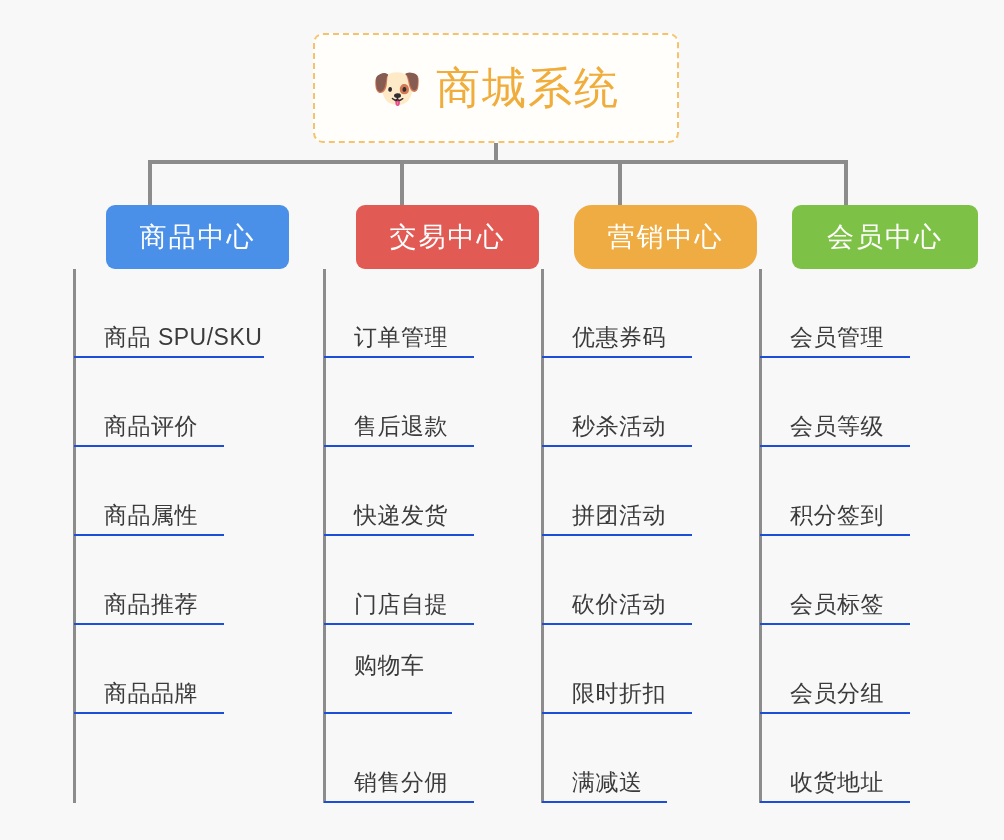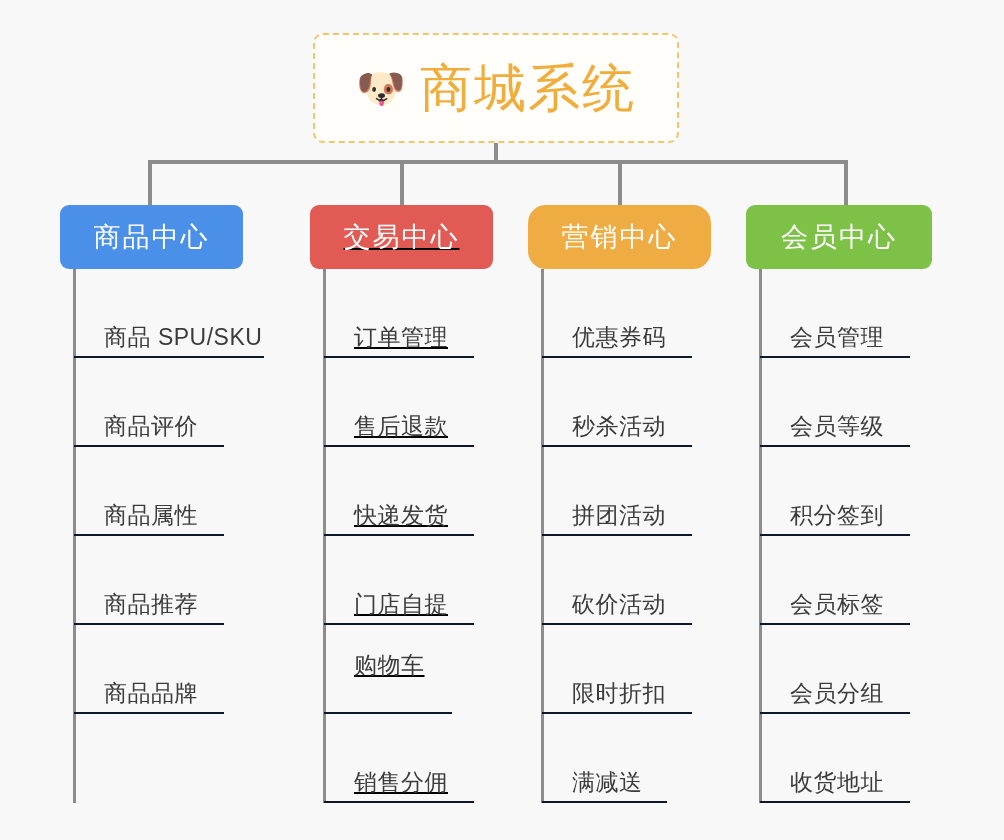--- a/index.html
+++ b/index.html
@@ -35,21 +35,21 @@
     justify-content: center;
     gap: 14px;
   }
   .root-emoji {
     font-size: 40px;
     line-height: 1;
     display: block;
     font-family: "DejaVu Sans", sans-serif;
   }
   .root-title {
-    font-size: 52px;
+    font-size: 44px;
     color: #f0ad3c;
     letter-spacing: 2px;
     line-height: 1;
     white-space: nowrap;
   }
 
   
   .conn {
     position: absolute;
     background: #8c8c8c;
@@ -81,20 +81,21 @@
   .cat-header {
     height: 64px;
     border-radius: 9px;
     display: flex;
     align-items: center;
     justify-content: center;
     color: #ffffff;
     font-size: 27px;
     letter-spacing: 2px;
     white-space: nowrap;
+    margin-left: 46px;
   }
 
   
   .leaf-list {
     position: relative;
     margin-top: 0;
     padding-left: 14px;
   }
   .leaf-spine {
     position: absolute;
@@ -102,21 +103,21 @@
     top: 0;
     width: 3px;
     background: #8c8c8c;
   }
 
   .leaf {
     position: relative;
     height: 89px;
     display: flex;
     align-items: flex-end;
-    border-bottom: 2px solid #0f172a;
+    border-bottom: 2px solid #1d4ed8;
     padding-left: 30px;
     padding-bottom: 6px;
     width: max-content;
     min-width: 150px;
   }
   .leaf-label {
     font-size: 23px;
     color: #3b3b3b;
     white-space: nowrap;
     line-height: 1.1;
@@ -157,21 +158,21 @@
         </div>
       <div class="leaf">
           <span class="leaf-label">商品推荐</span>
         </div>
       <div class="leaf">
           <span class="leaf-label">商品品牌</span>
         </div>
     </div>
   </div>
 
-  <div class="column" style="left:310px; width:210px;text-decoration:underline;">
+  <div class="column" style="left:310px; width:210px;">
     <div class="cat-header" style="width: 183px; background: rgb(226, 90, 84);">
       <span>交易中心</span>
     </div>
     <div class="leaf-list">
       <div class="leaf-spine" style="background: rgb(140, 140, 140); height: 534px;"></div>
       <div class="leaf">
           <span class="leaf-label">订单管理</span>
         </div>
       <div class="leaf">
           <span class="leaf-label">售后退款</span>

